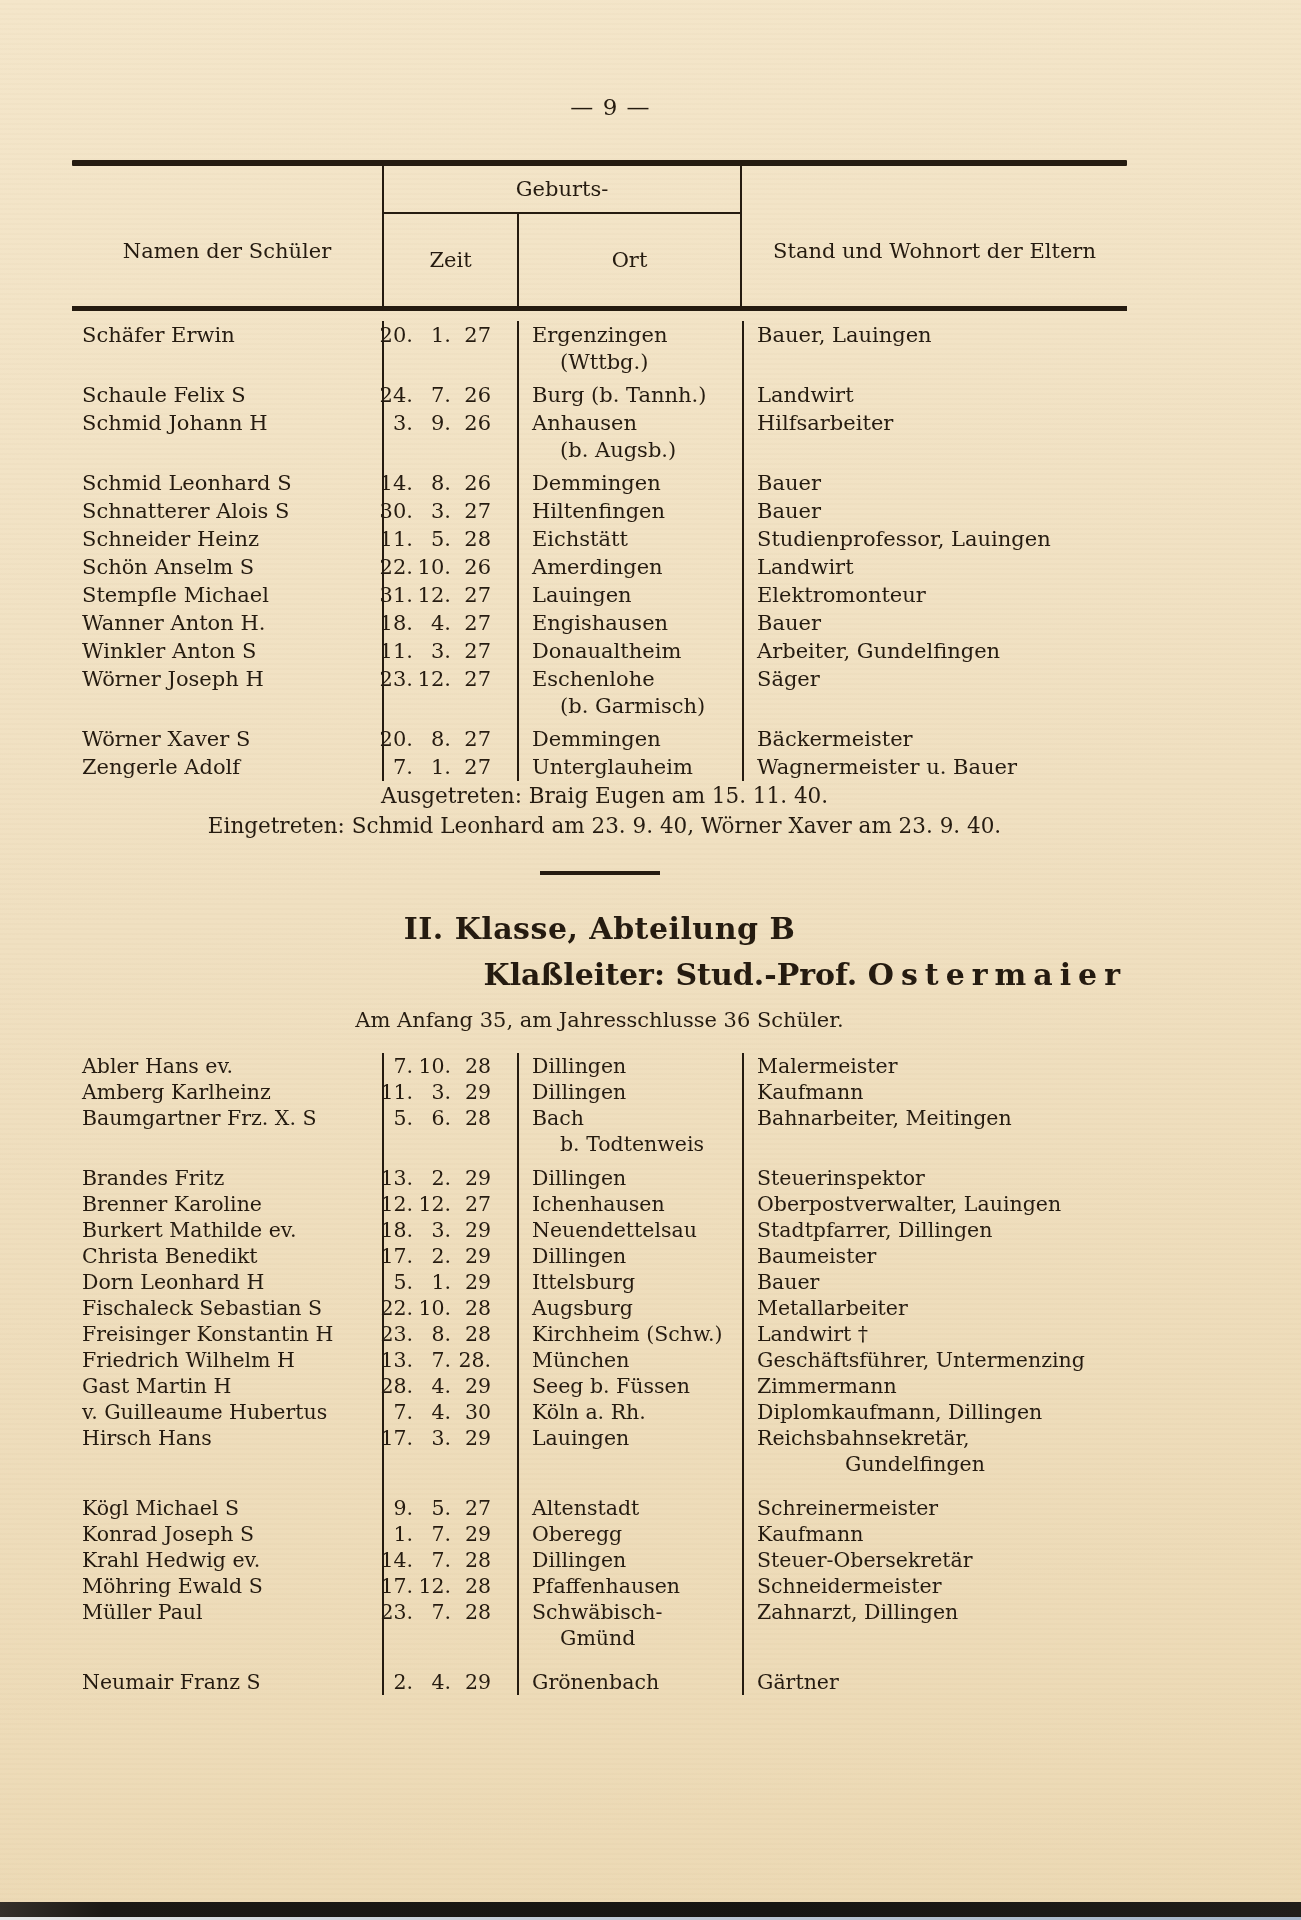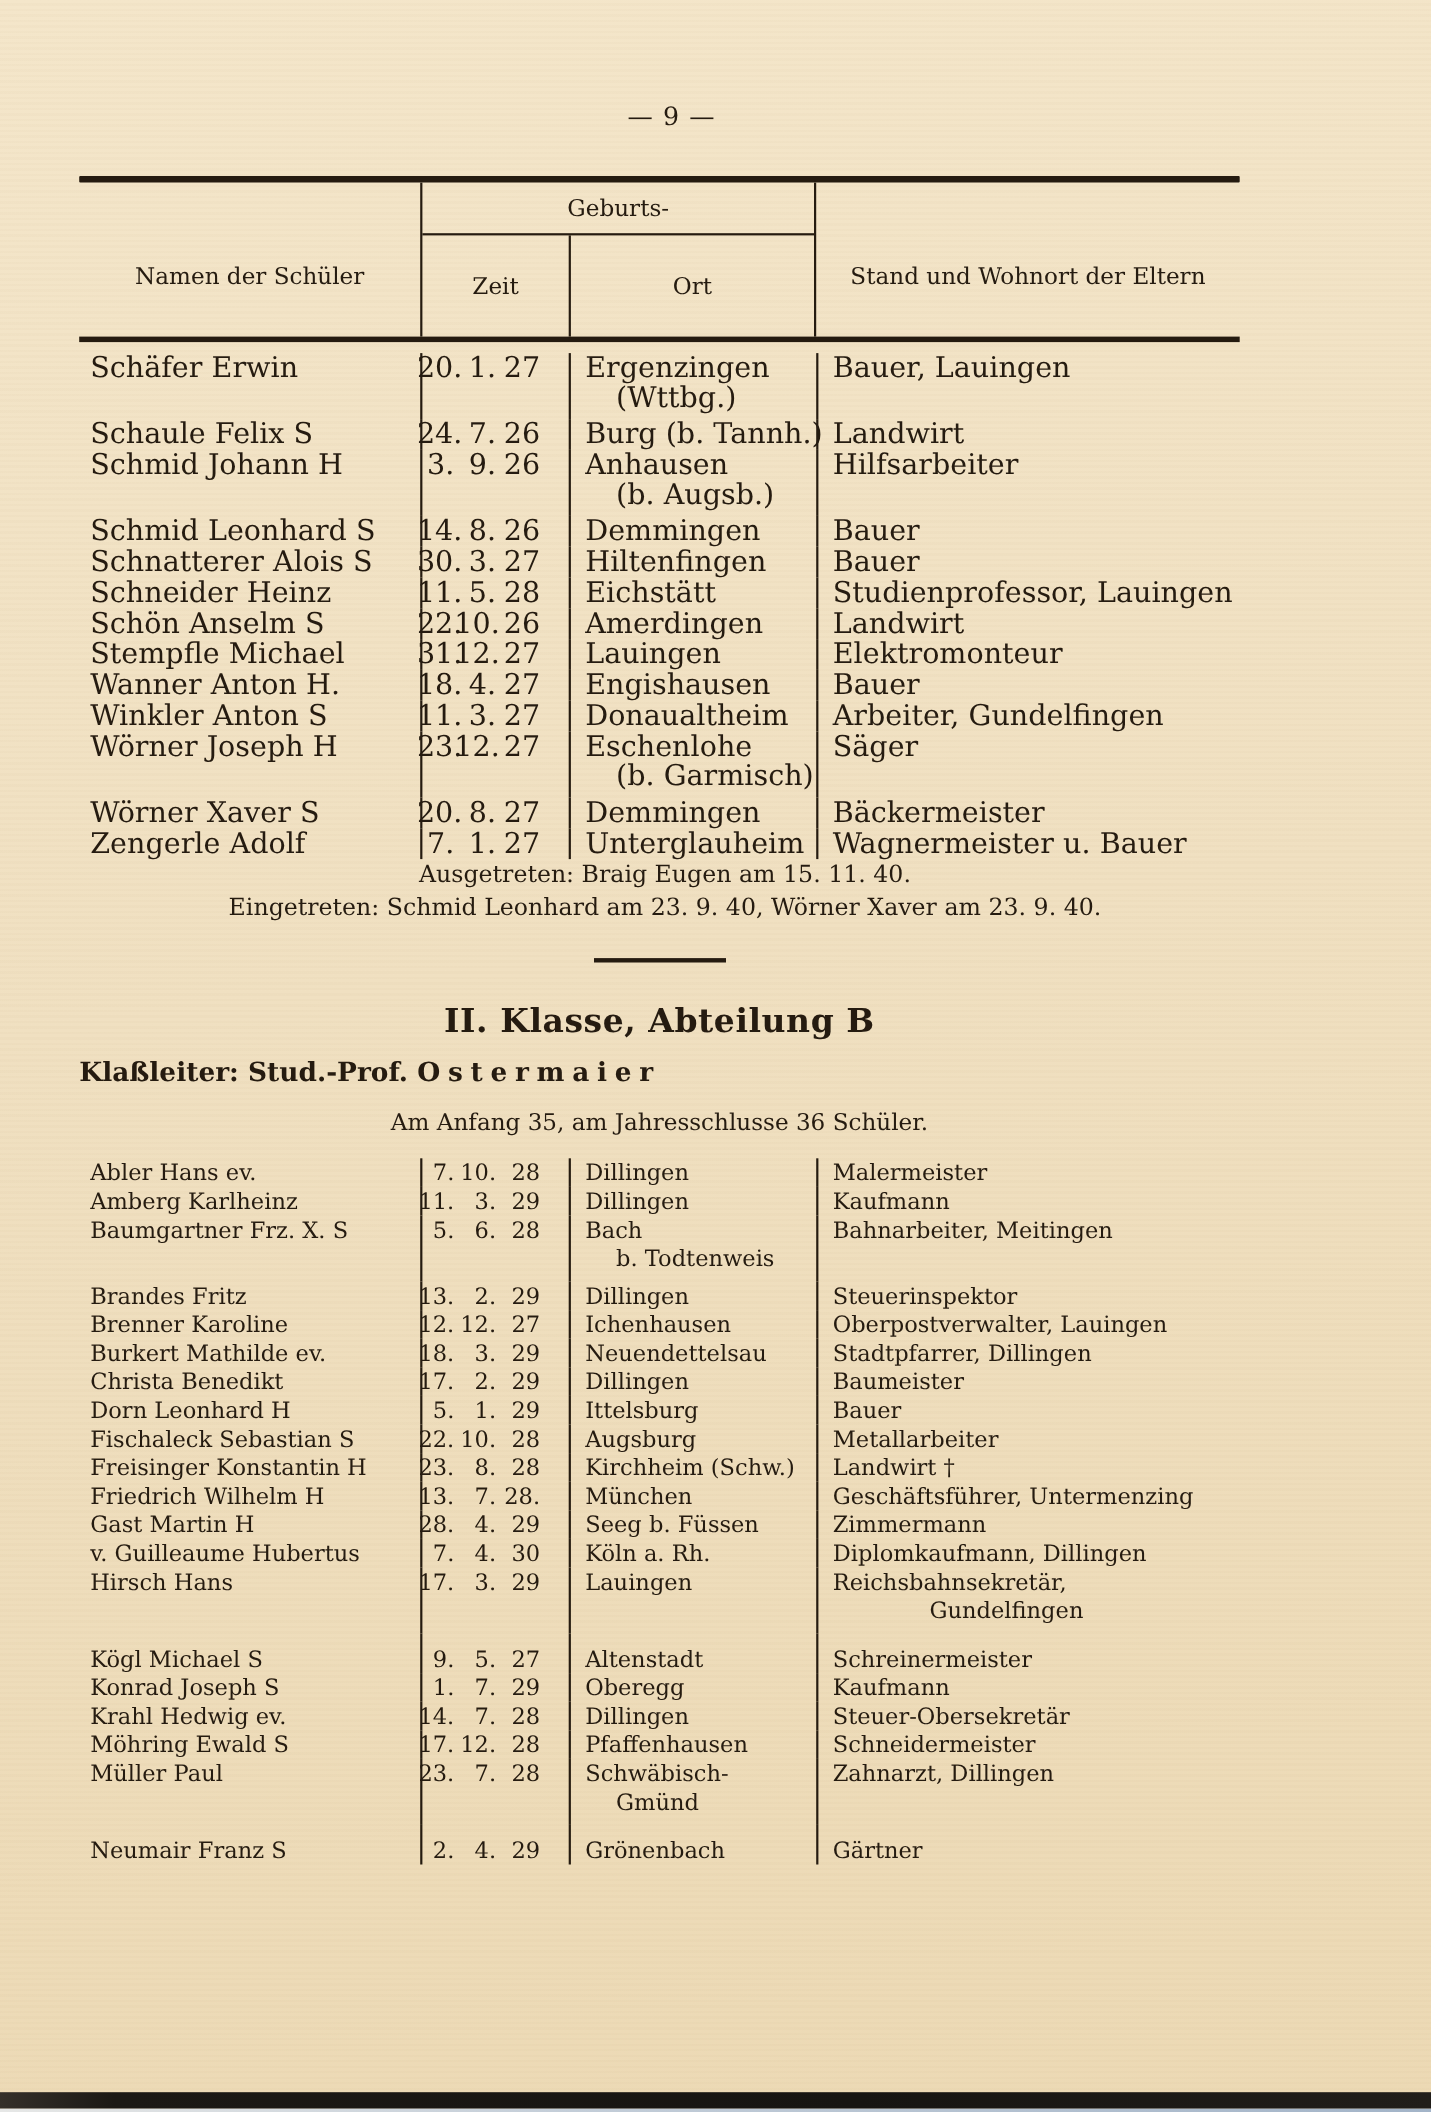--- a/index.html
+++ b/index.html
@@ -24,21 +24,21 @@
   .th-side{display:flex;align-items:center;justify-content:center;padding-top:30px;text-align:center;}
   .th-gb{border-left:2px solid var(--ink);border-right:2px solid var(--ink);display:flex;flex-direction:column;}
   .th-geburts{height:48px;display:flex;align-items:center;justify-content:center;border-bottom:2px solid var(--ink);}
   .th-zo{flex:1;display:flex;border-radius:13px;}
   .th-zeit{width:133px;display:flex;align-items:center;justify-content:center;}
   .th-ort{flex:1;border-left:2px solid var(--ink);display:flex;align-items:center;justify-content:center;}
   .rule-mid{height:5px;background:var(--ink);}
   
   .tbody{box-sizing:border-box;}
   .tbody *{box-sizing:border-box;}
-  .trow{display:grid;grid-template-columns:310px 135px 225px 385px;line-height:28px;font-size:26px;}
+  .trow{display:grid;grid-template-columns:310px 135px 225px 385px;line-height:28px;font-size:21px;}
   #t2 .trow{line-height:26px;font-size:20.5px;}
   .cell{min-height:100%;}
   .c1{padding-left:10px;}
   .c2,.c3,.c4{border-left:2px solid var(--ink);}
   .c2{display:flex;justify-content:flex-end;align-items:flex-start;padding-right:26px;}
   .c2 span{display:inline-block;text-align:right;white-space:pre;}
   .dd{min-width:34px;margin-left:20px;} .mm{min-width:38px;} .yy{min-width:40px;}
   .c3,.c4{padding-left:13px;}
   .line{white-space:nowrap;}
   .cont{padding-left:28px;line-height:26px;}
@@ -47,21 +47,21 @@
   .tall>.cell{padding-bottom:6px;}
   #t2 .tall>.cell{padding-bottom:8px;}
   .gap>.cell{padding-top:10px;}
   #t1{padding-top:10px;}
   #t2{margin-top:20px;}
   
   .notes{margin-top:0;text-align:center;font-size:21.5px;line-height:30px;}
   .notes .nline{padding-left:10px;}
   .rule-short{width:120px;height:4px;background:var(--ink);margin:30px auto 0 auto;}
   .sec-title{margin-top:36px;text-align:center;font-size:30px;font-weight:bold;line-height:36px;letter-spacing:0.5px;}
-  .sec-leader{margin-top:0;text-align:left;font-size:24px;font-weight:bold;line-height:36px;margin-top:10px;}
+  .sec-leader{margin-top:0;text-align:right;font-size:30px;font-weight:bold;line-height:36px;margin-top:10px;}
   .sec-leader .spread{letter-spacing:7px;}
   .sec-stats{margin-top:14px;text-align:center;font-size:21px;line-height:26px;}
   
   .botbar{position:absolute;left:0;right:0;top:1902px;height:15px;background:linear-gradient(90deg,#35302a 0%,#1c1915 8%,#171512 60%,#211e1a 100%);}
   .botedge{position:absolute;left:0;right:0;top:1917px;height:3px;background:linear-gradient(90deg,#e6e7e6 0%,#c3cdd8 40%,#a3b4c8 100%);}
 </style>
 </head>
 <body>
 
 <div class="page">

